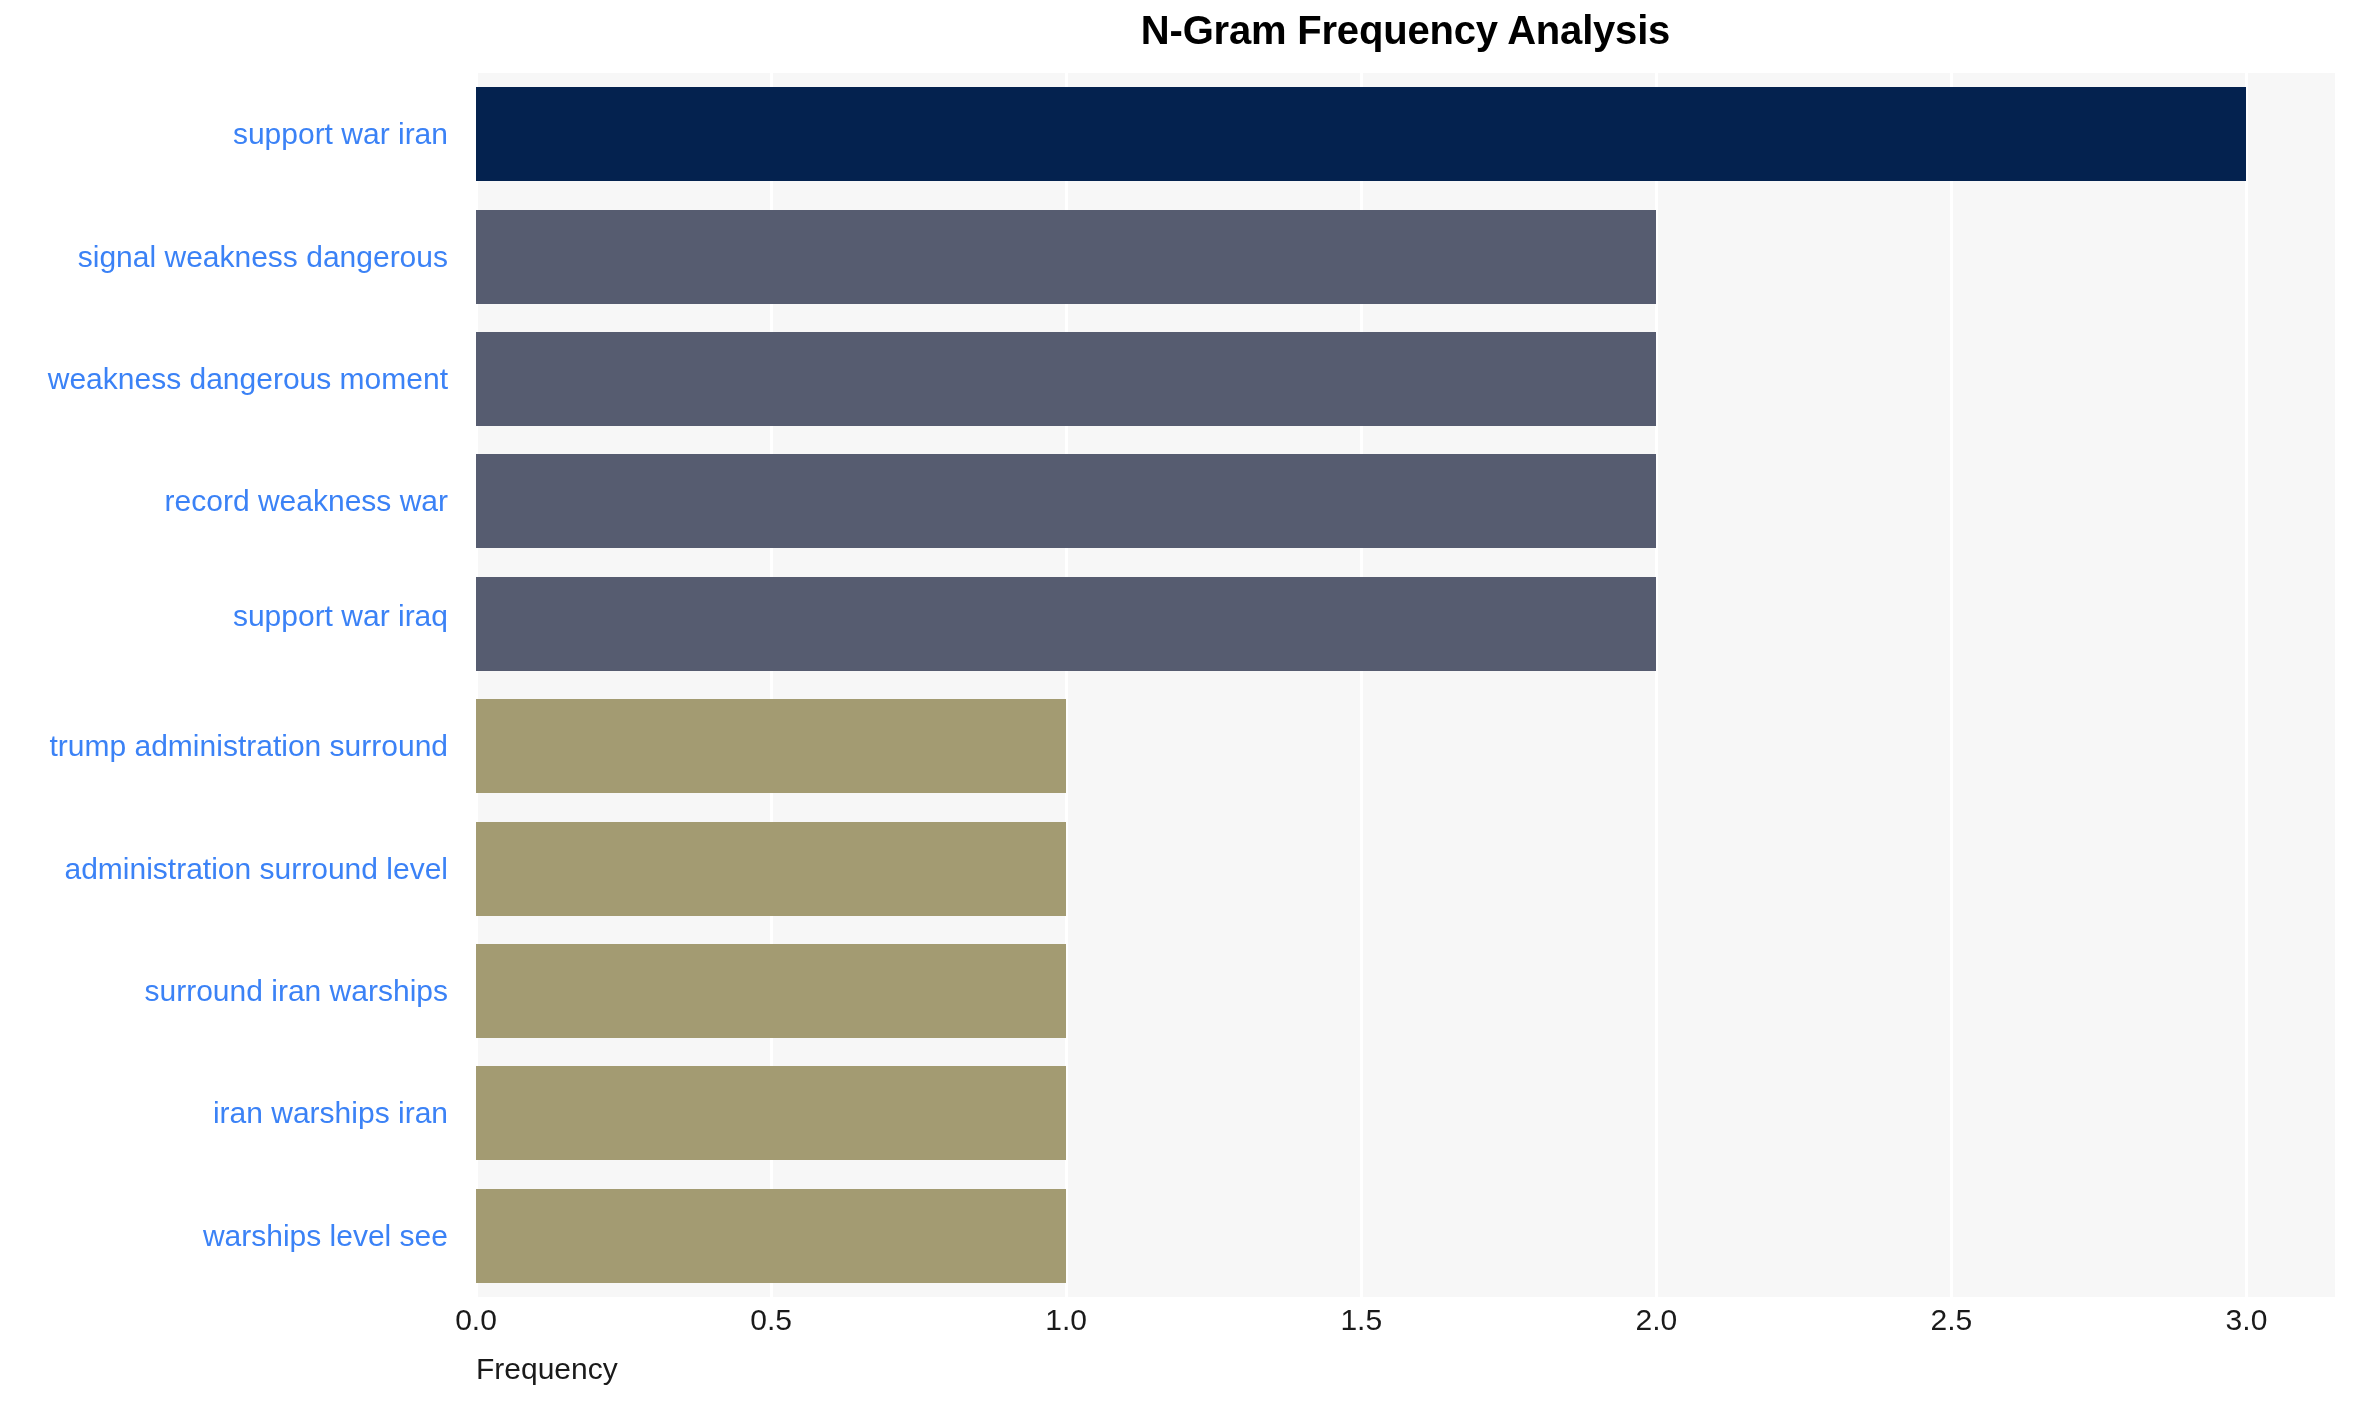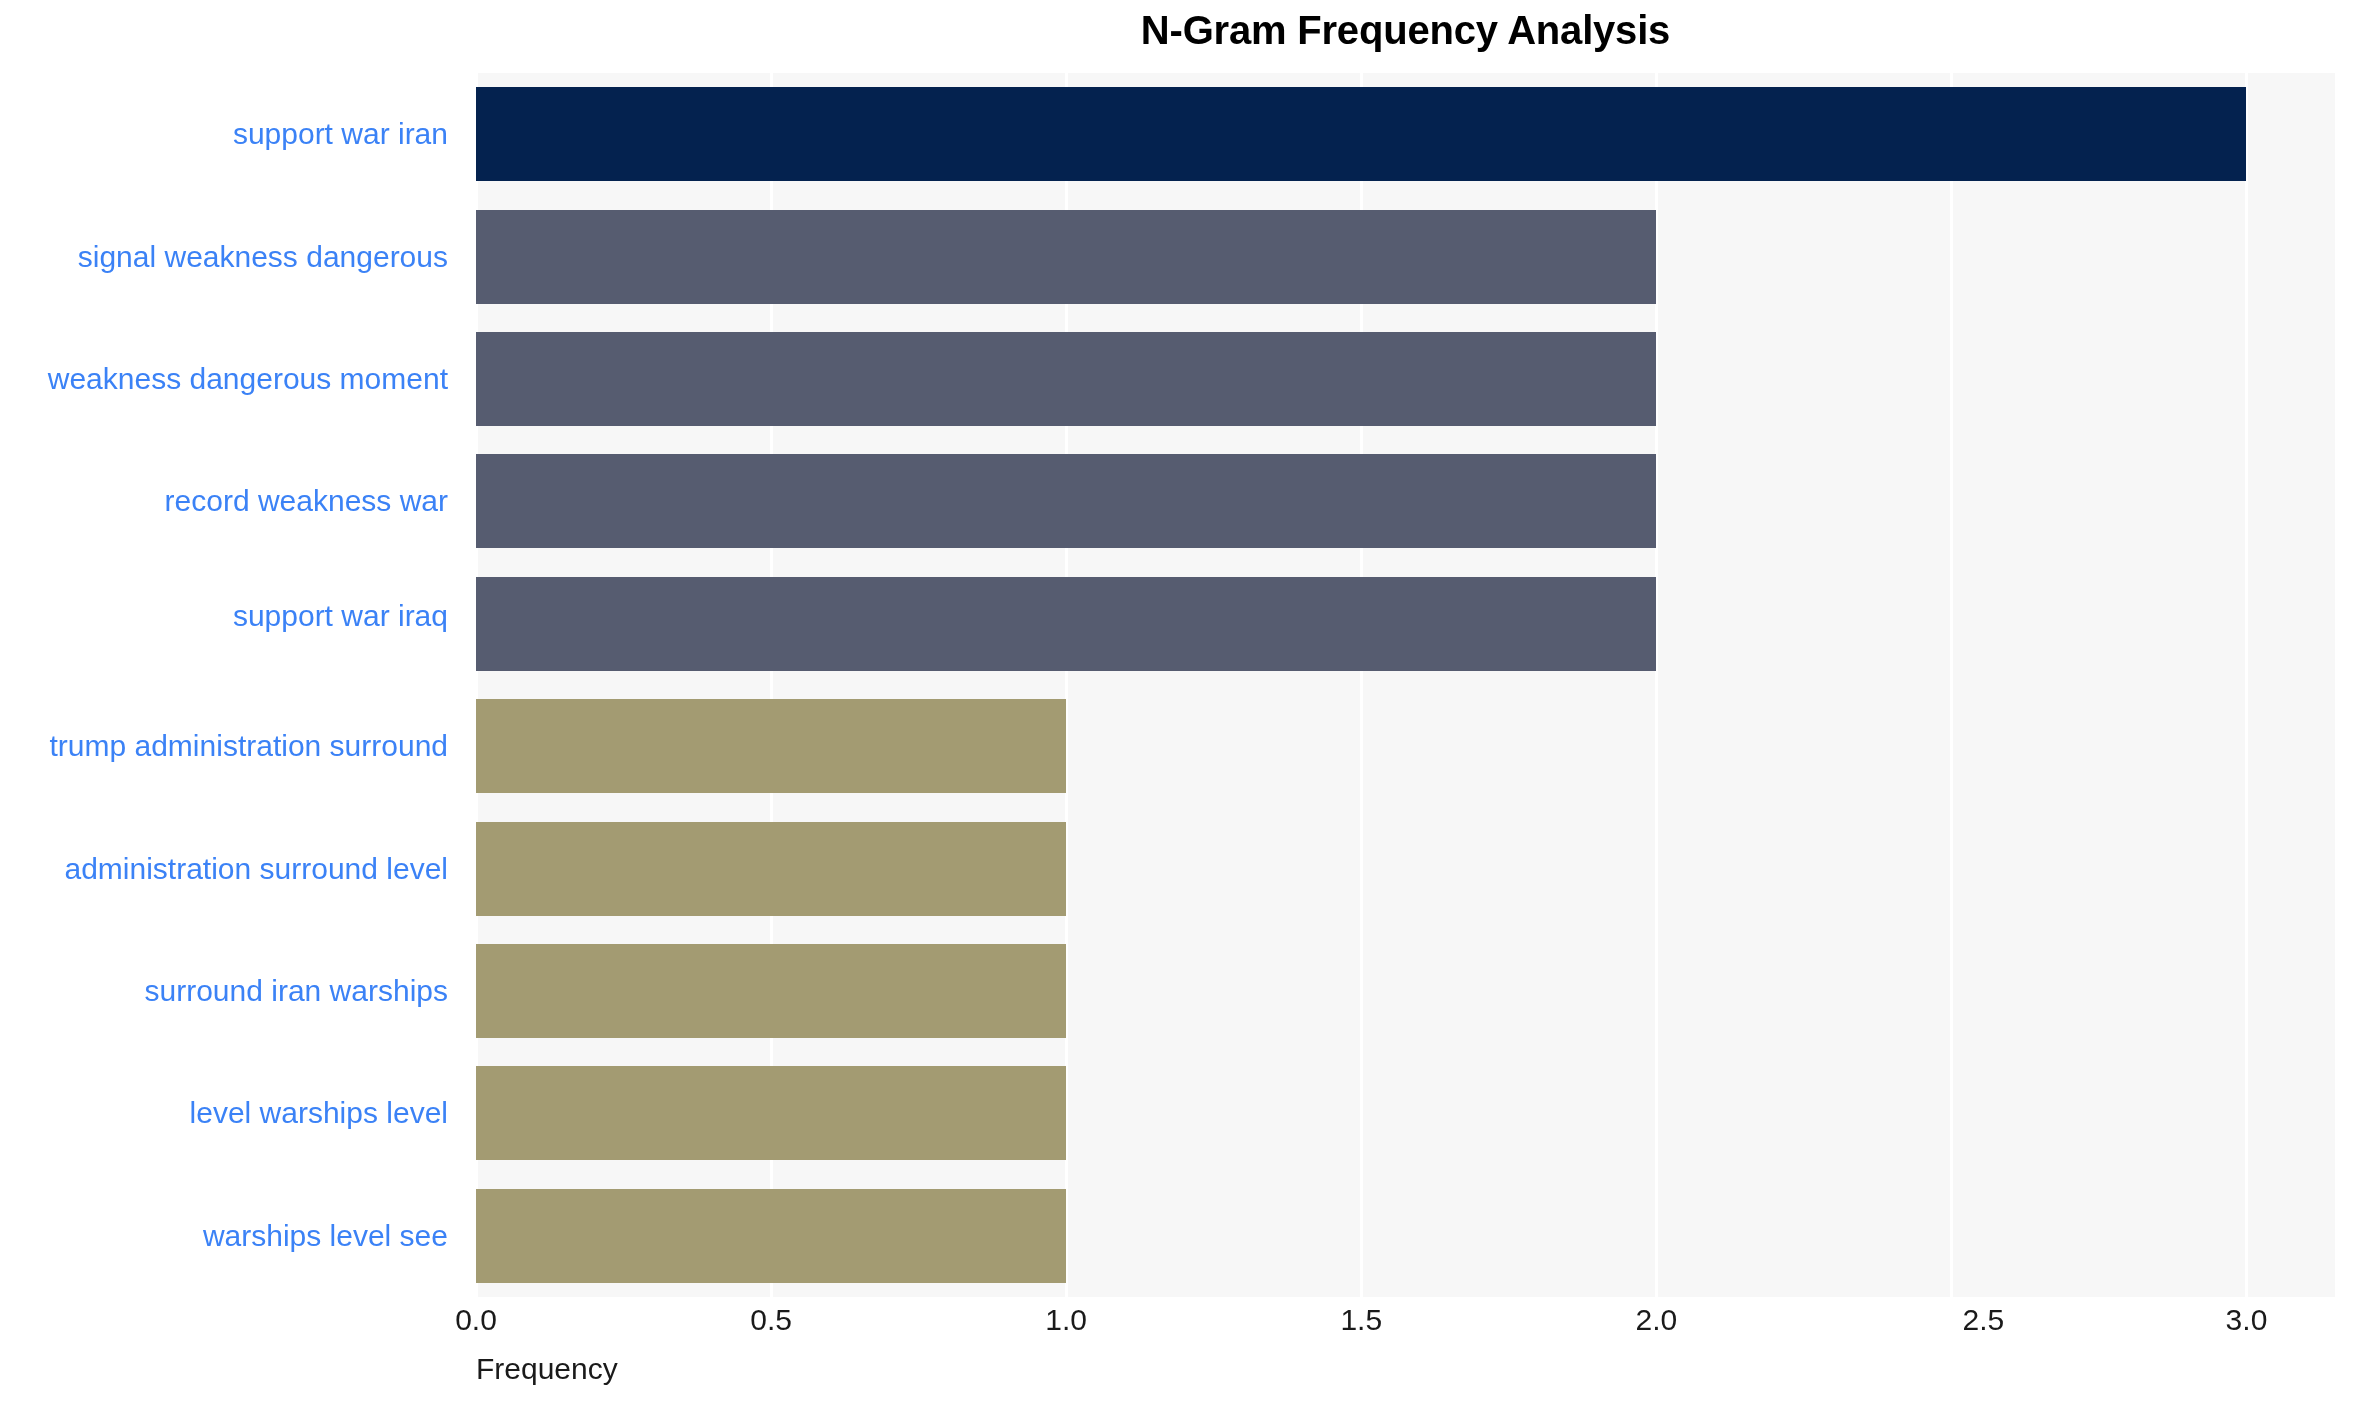--- a/index.html
+++ b/index.html
@@ -145,29 +145,29 @@
 
   <div id="y-axis-labels">
       <div class="y-tick-label" style="top: 61.2px;">support war iran</div>
       <div class="y-tick-label" style="top: 183.6px;">signal weakness dangerous</div>
       <div class="y-tick-label" style="top: 306px;">weakness dangerous moment</div>
       <div class="y-tick-label" style="top: 428.4px;">record weakness war</div>
       <div class="y-tick-label" style="top: 543px;">support war iraq</div>
       <div class="y-tick-label" style="top: 673.2px;">trump administration surround</div>
       <div class="y-tick-label" style="top: 795.6px;">administration surround level</div>
       <div class="y-tick-label" style="top: 918px;">surround iran warships</div>
-      <div class="y-tick-label" style="top: 1040.4px;">level warships level</div>
+      <div class="y-tick-label" style="top: 1040.4px;">iran warships iran</div>
       <div class="y-tick-label" style="top: 1162.8px;">warships level see</div>
     </div>
 
   <div id="x-axis-labels">
       <div class="x-tick-label" style="left: 0px;">0.0</div>
       <div class="x-tick-label" style="left: 295.079px;">0.5</div>
       <div class="x-tick-label" style="left: 590.159px;">1.0</div>
       <div class="x-tick-label" style="left: 885.238px;">1.5</div>
       <div class="x-tick-label" style="left: 1180.32px;">2.0</div>
-      <div class="x-tick-label" style="left: 1475.4px; margin-left: 32px;">2.5</div>
+      <div class="x-tick-label" style="left: 1475.4px;">2.5</div>
       <div class="x-tick-label" style="left: 1770.48px;">3.0</div>
     </div>
 
   <div id="x-axis-title">Frequency</div>
 
 </div>
 
 </body></html>

